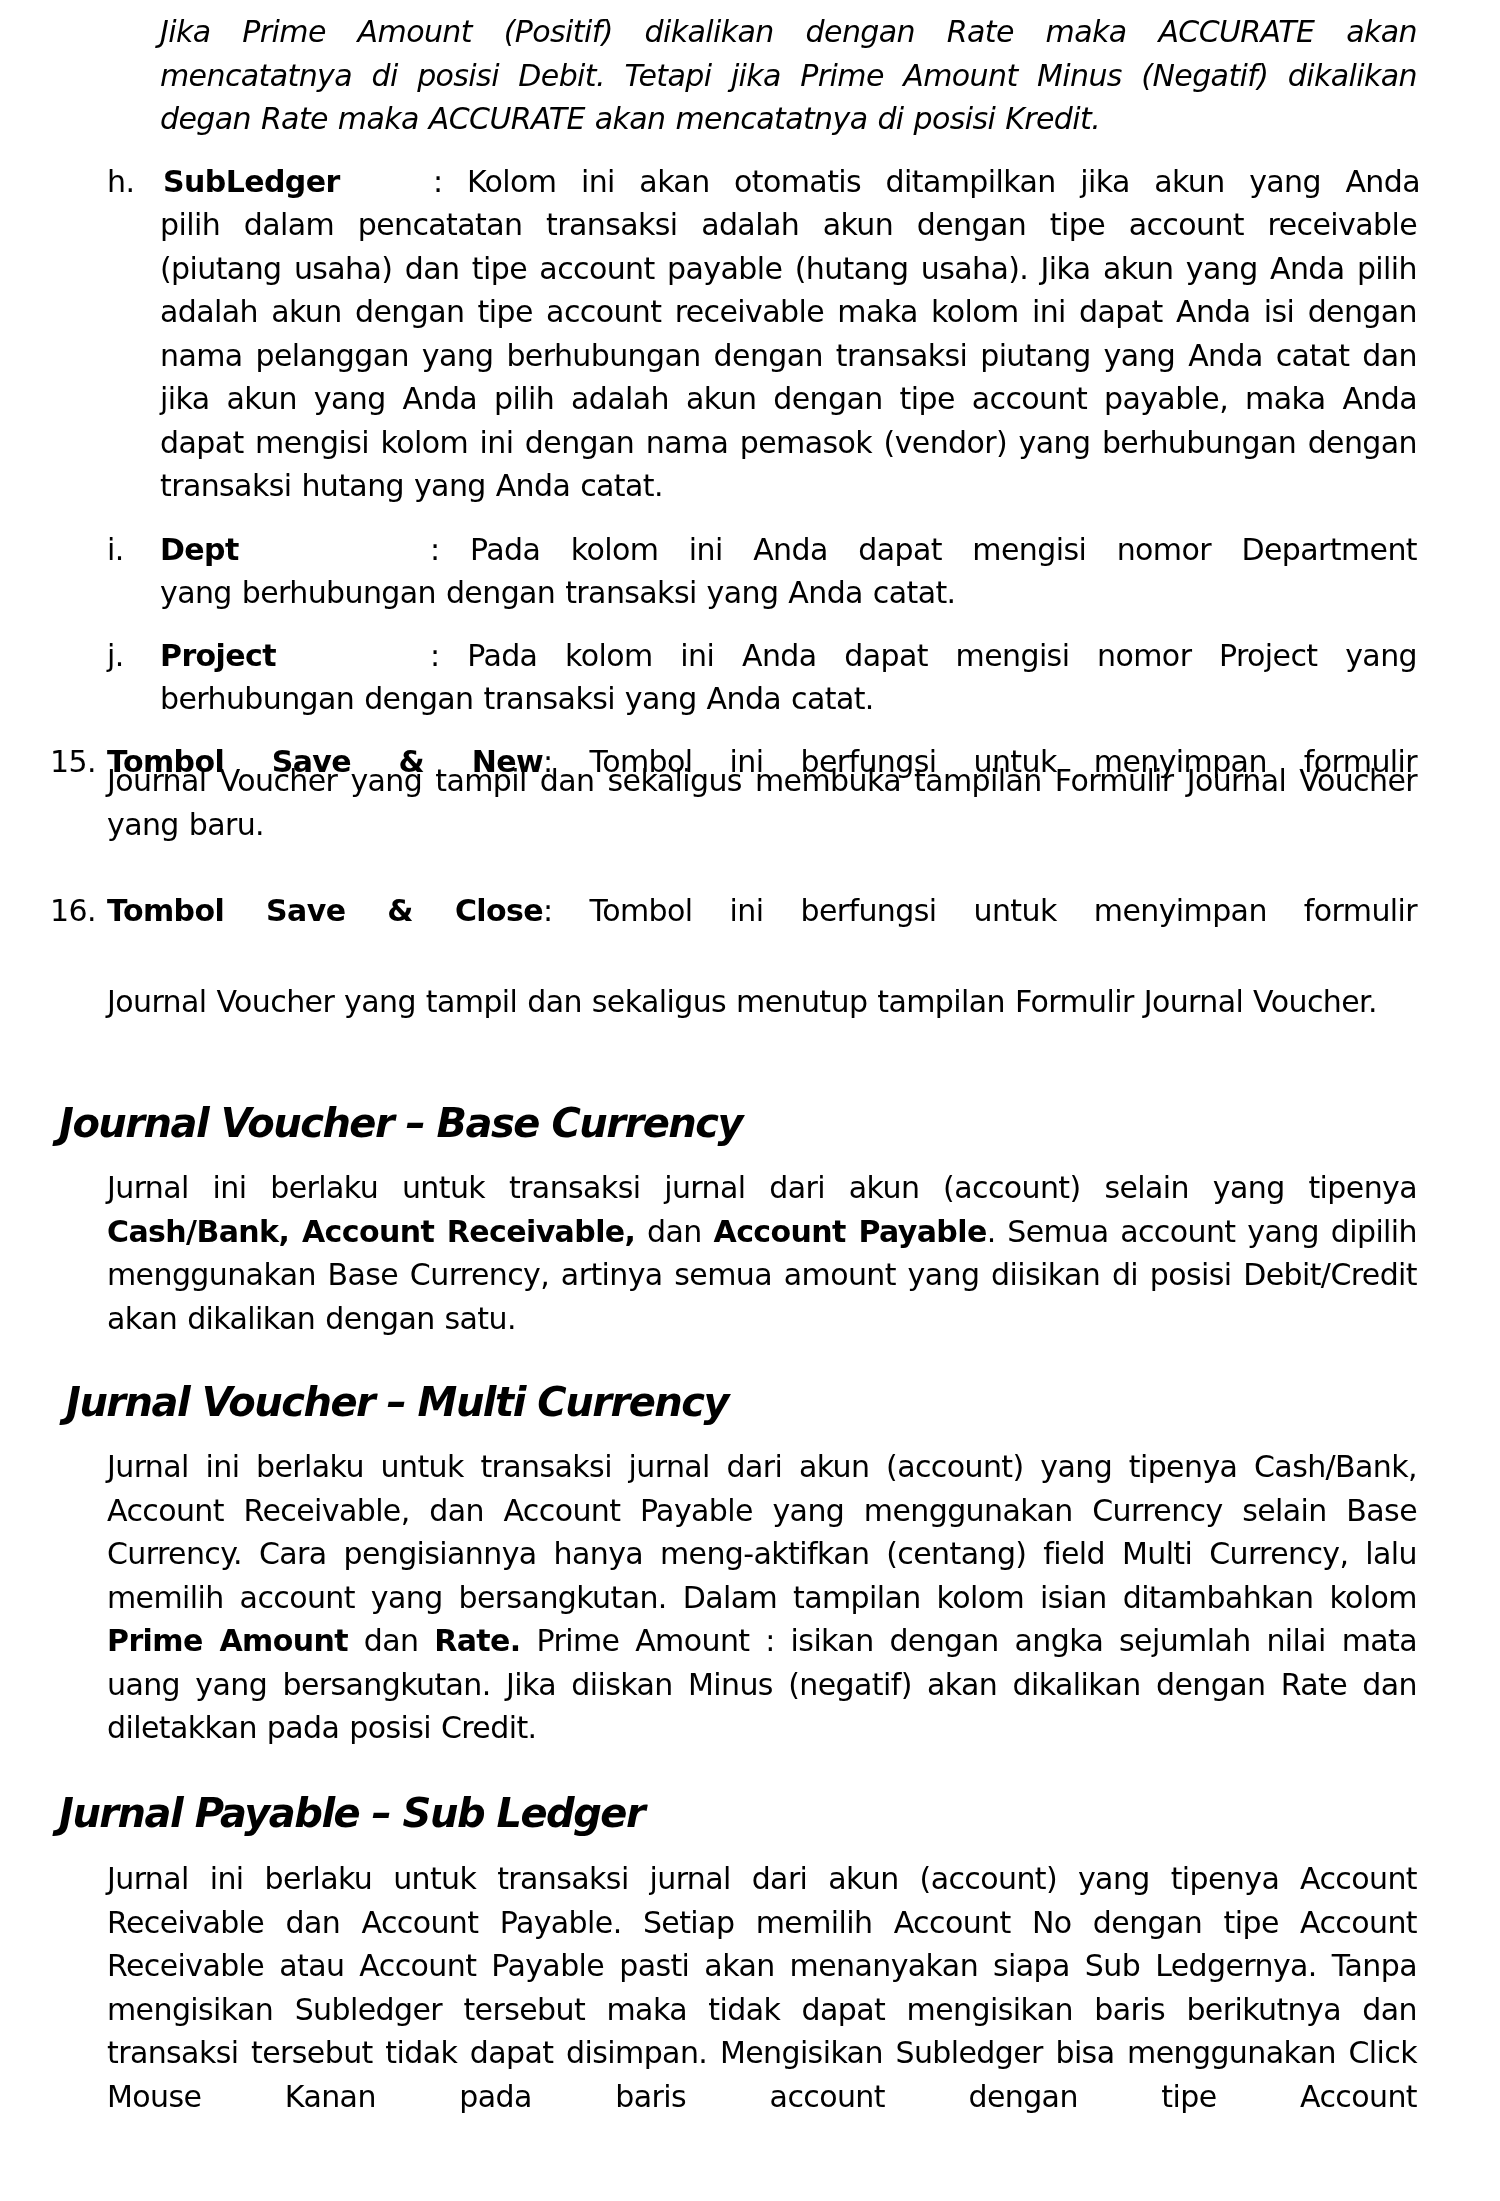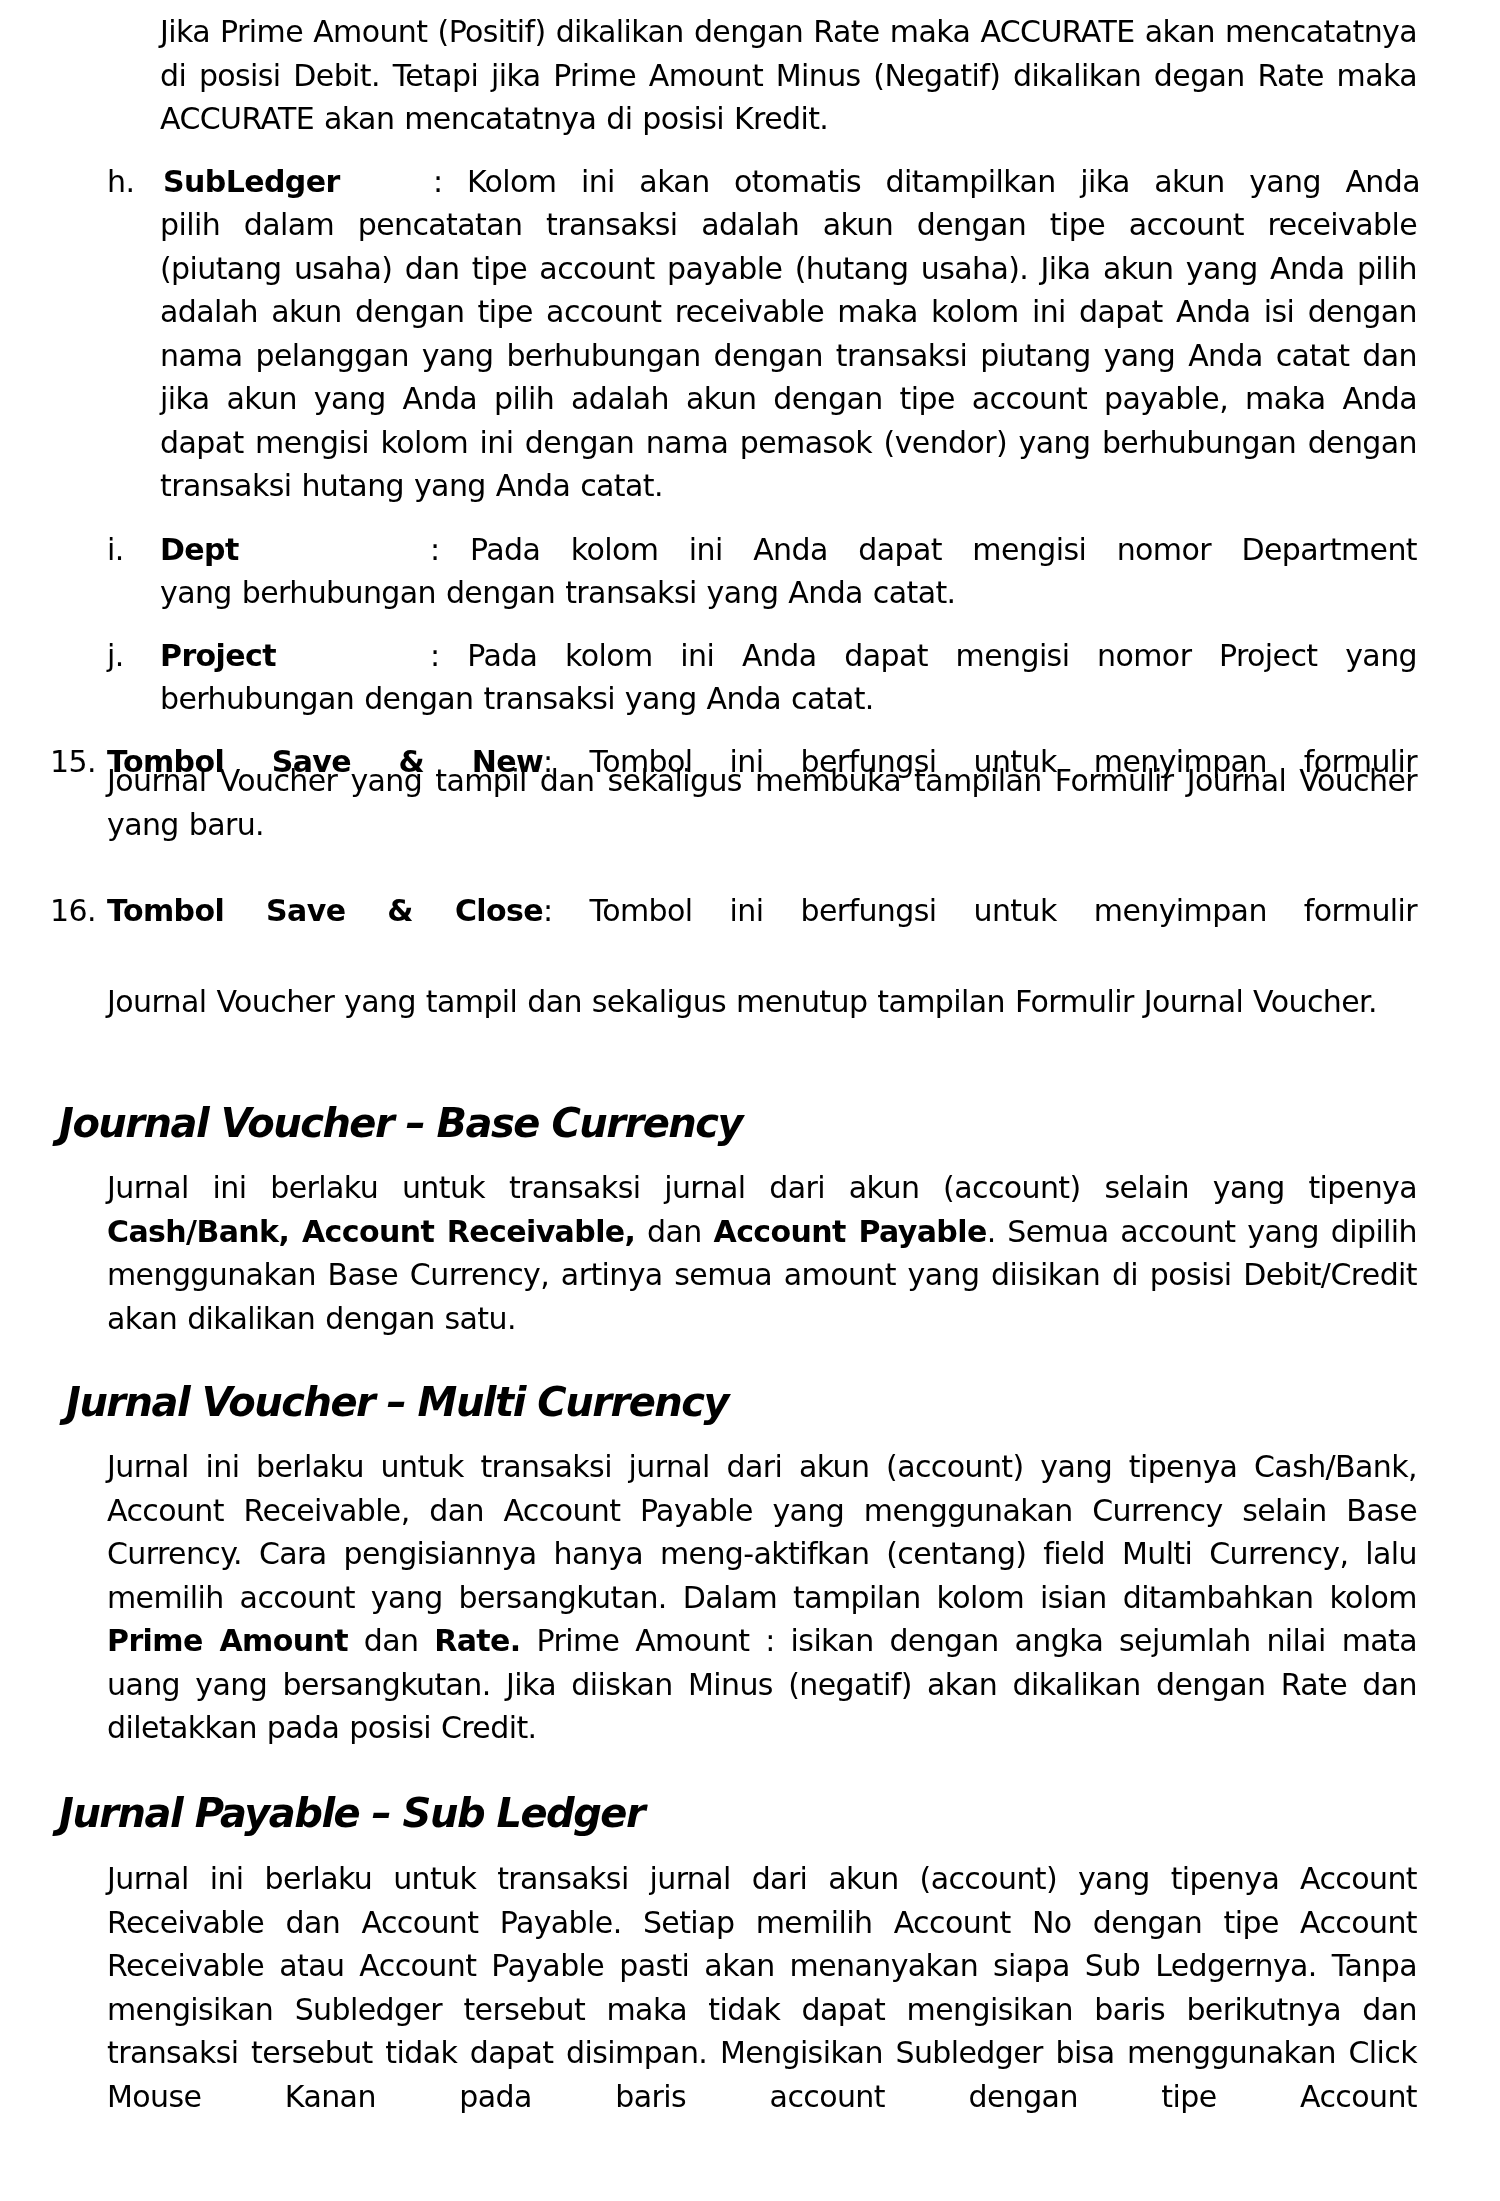--- a/index.html
+++ b/index.html
@@ -20,21 +20,21 @@
     letter-spacing: -1.5px; line-height: 50px; white-space: nowrap; margin-left: 8px;
   }
   .term { font-weight: bold; display: inline-block; }
   .sep { display: inline-block; }
 </style>
 </head>
 <body>
 
 <div class="page">
 
-  <div class="p" style="left:160px; top:10px; width:1257px;">Jika Prime Amount (Positif) dikalikan dengan Rate maka ACCURATE akan mencatatnya di posisi Debit. Tetapi jika Prime Amount Minus (Negatif) dikalikan degan Rate maka ACCURATE akan mencatatnya di posisi Kredit.</div>
+  <div class="p" style="left:160px; top:10px; width:1257px;font-style:italic;">Jika Prime Amount (Positif) dikalikan dengan Rate maka ACCURATE akan mencatatnya di posisi Debit. Tetapi jika Prime Amount Minus (Negatif) dikalikan degan Rate maka ACCURATE akan mencatatnya di posisi Kredit.</div>
 
   <div class="label" style="left:107px; top:160px;">h.</div>
   <div class="p justify-all" style="left:163px; top:160px; width:1257px;">
     <span class="term" style="width:270px;">SubLedger</span><span class="sep">:</span>&nbsp;<span>Kolom ini akan otomatis ditampilkan jika akun yang Anda</span>
   </div>
   <div class="p" style="left:160px; top:203px; width:1257px;">pilih dalam pencatatan transaksi adalah akun dengan tipe account receivable (piutang usaha) dan tipe account payable (hutang usaha). Jika akun yang Anda pilih adalah akun dengan tipe account receivable maka kolom ini dapat Anda isi dengan nama pelanggan yang berhubungan dengan transaksi piutang yang Anda catat dan jika akun yang Anda pilih adalah akun dengan tipe account payable, maka Anda dapat mengisi kolom ini dengan nama pemasok (vendor) yang berhubungan dengan transaksi hutang yang Anda catat.</div>
 
   <div class="label" style="left:107px; top:528px;">i.</div>
   <div class="p justify-all" style="left:160px; top:528px; width:1257px;">
     <span class="term" style="width:270px;">Dept</span><span class="sep">:</span>&nbsp;<span>Pada kolom ini Anda dapat mengisi nomor Department</span>

